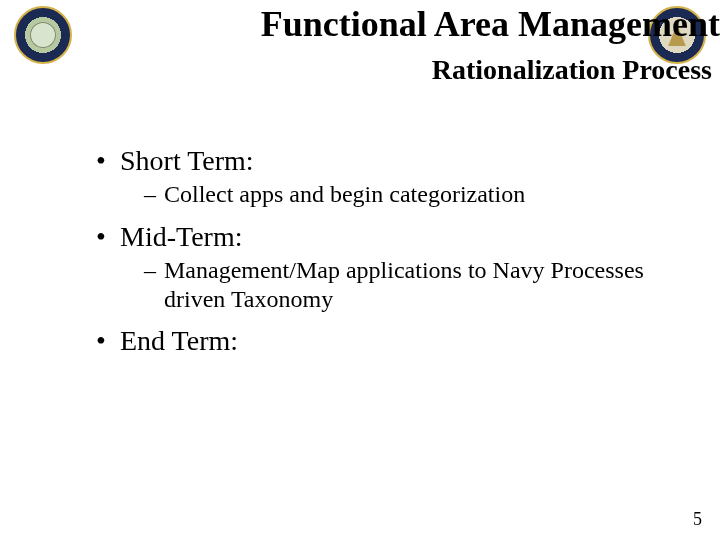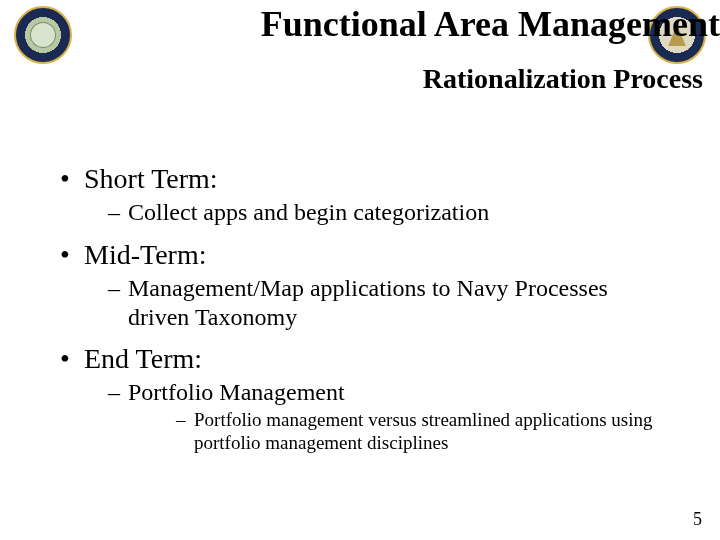--- a/index.html
+++ b/index.html
@@ -23,21 +23,21 @@
     text-align: right;
     padding-top: 4px;
   }
   .title {
     font-size: 36px;
     margin: 0;
     line-height: 1.15;
   }
   .subtitle {
     font-size: 28px;
-    margin: 17px;
+    margin: 8px;
     line-height: 1.2;
   }
   .seal {
     position: absolute;
     width: 58px;
     height: 58px;
     border-radius: 50%;
     box-sizing: border-box;
   }
   .seal-left {
@@ -65,21 +65,21 @@
   .seal-right::after {
     content: "";
     position: absolute;
     top: 50%; left: 50%;
     width: 22px; height: 22px;
     transform: translate(-50%,-50%);
     background: #b89a4e;
     clip-path: polygon(50% 0%, 90% 100%, 10% 100%);
   }
   .body {
-    padding: 48px 60px 0 56px;
+    padding: 48px 60px 0 92px;
   }
   ul.level1 {
     list-style: none;
     margin: 0;
     padding: 0;
   }
   ul.level1 > li {
     font-size: 28px;
     line-height: 1.25;
     margin: 0 0 6px 0;
@@ -160,27 +160,19 @@
 
       <li>
         <span>Mid-Term:</span>
         <ul class="level2">
           <li>Management/Map applications to Navy Processes driven Taxonomy</li>
         </ul>
       </li>
 
       <li>
         <span>End Term:</span>
-        <ul class="level2">
-          <li>
-            <span>Portfolio Management</span>
-            <ul class="level3">
-              <li>Portfolio management versus streamlined applications using portfolio management disciplines</li>
-            </ul>
-          </li>
-        </ul>
       </li>
 
     </ul>
   </div>
 
   <div class="page-number">5</div>
 </div>
 
 </body></html>

